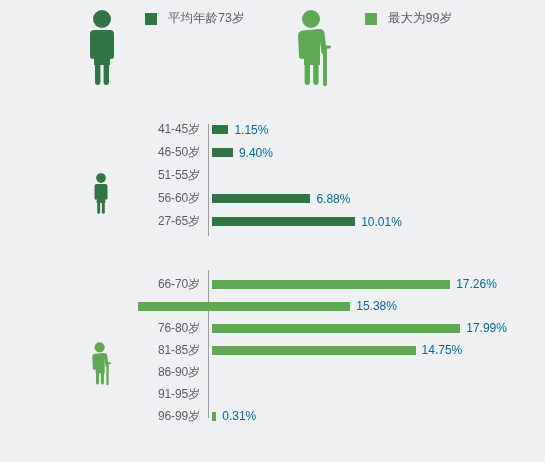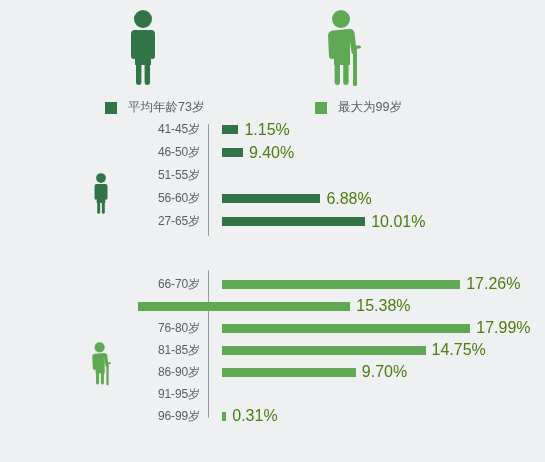--- a/index.html
+++ b/index.html
@@ -17,22 +17,21 @@
 
   
   #legend-header {
     position: absolute;
     left: 0; top: 0;
     width: 545px; height: 97px;
   }
   .legend-group {
     position: absolute;
     display: flex;
-    align-items: center;
-    flex-direction: column;
+    align-items: flex-start;
   }
   .legend-group.avg  { left: 82px;  top: 6px; }
   .legend-group.max  { left: 292px; top: 6px; }
 
   .person-figure {
     position: relative;
     flex: 0 0 auto;
   }
   .legend-swatch {
     width: 12px;
@@ -80,37 +79,37 @@
   }
   #chart-panel-2 .bar-row { height: 22px; }
 
   .cat-label {
     width: 62px;
     text-align: right;
     font-size: 12px;
     color: #595e65;
     white-space: nowrap;
     flex: 0 0 auto;
-    padding-right: 22px;
+    padding-right: 12px;
     letter-spacing: -0.1px;
   }
   .bar-area {
     position: relative;
     flex: 1 1 auto;
     height: 23px;
     display: flex;
     align-items: center;
   }
   .bar {
     height: 9px;
     flex: 0 0 auto;
   }
   .bar-value {
-    font-size: 16px;
-    color: #4d7c0f;
+    font-size: 12px;
+    color: #0369a1;
     margin-left: 6px;
     white-space: nowrap;
     flex: 0 0 auto;
   }
   .axis-line {
     position: absolute;
     width: 1px;
     background: #9a9ea3;
   }
   #axis-1 { left: 208px; top: 6px;  height: 112px; }
@@ -242,24 +241,20 @@
       </div>
       <div class="bar-row">
         <div class="cat-label">81-85岁</div>
         <div class="bar-area">
           <div class="bar" style="background: rgb(95, 168, 84); width: 203.55px;"></div>
           <div class="bar-value">14.75%</div>
         </div>
       </div>
       <div class="bar-row">
         <div class="cat-label">86-90岁</div>
-        <div class="bar-area">
-          <div class="bar" style="background: rgb(95, 168, 84); width: 133.86px;"></div>
-          <div class="bar-value">9.70%</div>
-        </div>
       </div>
       <div class="bar-row">
         <div class="cat-label">91-95岁</div>
       </div>
       <div class="bar-row">
         <div class="cat-label">96-99岁</div>
         <div class="bar-area">
           <div class="bar" style="background: rgb(95, 168, 84); width: 4.278px;"></div>
           <div class="bar-value">0.31%</div>
         </div>

